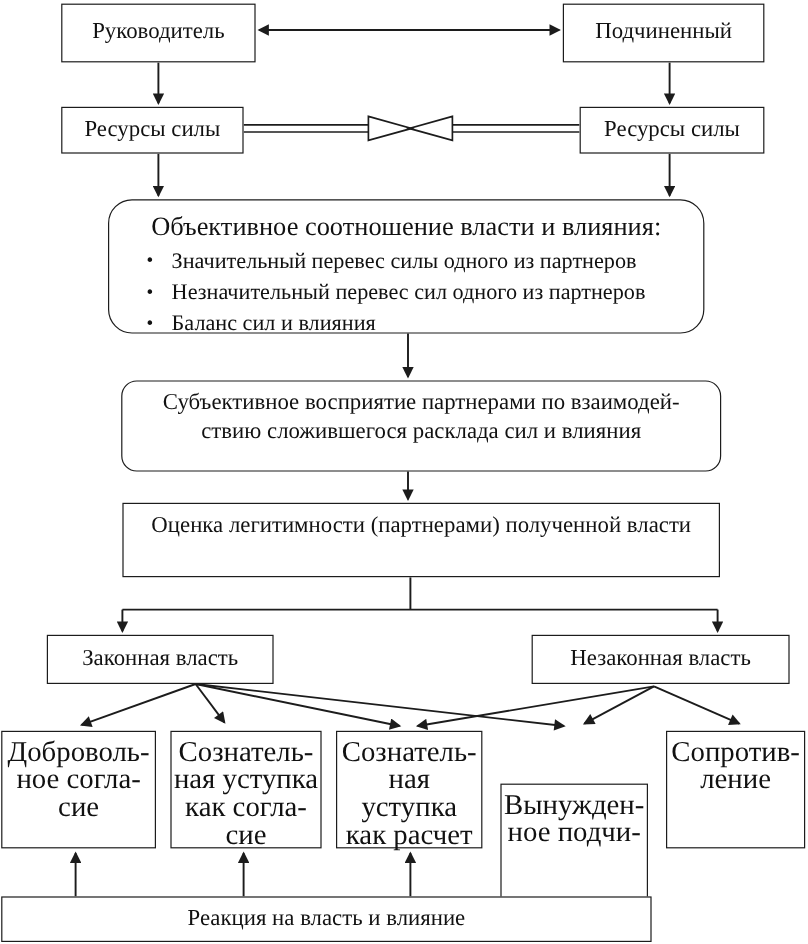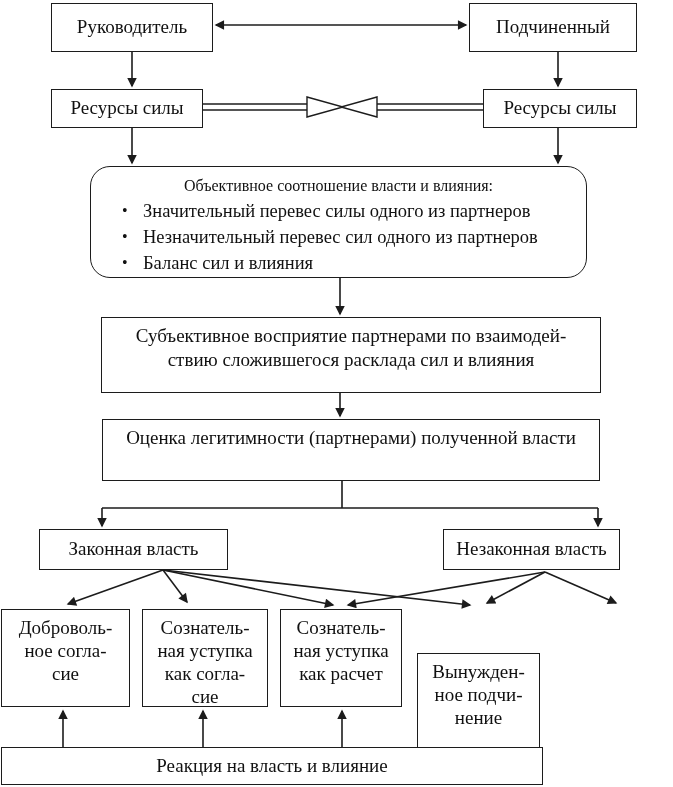--- a/index.html
+++ b/index.html
@@ -10,25 +10,25 @@
     text-decoration:underline;
   }
   #wires{position:absolute;left:0;top:0;width:673px;height:787px;z-index:0;}
   .box{
     position:absolute;box-sizing:border-box;background:#fff;border:1.7px solid #1c1c1c;
     z-index:1;text-align:center;font-size:19px;line-height:1.2;
   }
   .center{display:flex;align-items:center;justify-content:center;}
   .toppad{padding-top:7px;}
   .rounded{border-radius:20px;padding-top:9px;}
-  .rounded .title{text-align:center;font-size:16px;margin-bottom:3px;}
+  .rounded .title{text-align:center;font-size:22px;margin-bottom:3px;}
   .bullet-row{display:flex;text-align:left;font-size:18.5px;line-height:26px;padding-left:31px;}
   .bullet-glyph{width:21px;flex:0 0 21px;font-size:16px;}
-  .outcome{padding-top:6px;font-size:19px;line-height:23px;}
-  .twoLine{line-height:24px;padding-top:6px;}
+  .outcome{padding-top:6px;font-size:24px;line-height:23px;}
+  .twoLine{line-height:24px;padding-top:6px;border-radius:13px;}
 </style>
 </head>
 <body>
 
 <div id="stage">
 
   <svg id="wires" viewBox="0 0 673 787" xmlns="http://www.w3.org/2000/svg">
     <defs>
       <marker id="ah" viewBox="0 0 10 10" refX="8.5" refY="5" markerWidth="11" markerHeight="9.5" markerUnits="userSpaceOnUse" orient="auto-start-reverse">
         <path d="M0,0 L10,5 L0,10 z" fill="#1c1c1c"></path>
@@ -111,21 +111,21 @@
     <div>ствию сложившегося расклада сил и влияния</div>
   </div>
 
   <div class="box toppad" style="left:102px;top:419px;width:498px;height:62px;">
     <span>Оценка легитимности (партнерами) полученной власти</span>
   </div>
 
   <div class="box center" style="left:39px;top:529px;width:189px;height:41px;">
     <span>Законная власть</span>
   </div>
-  <div class="box center" style="left:443px;top:529px;width:177px;height:41px;">
+  <div class="box center" style="left:443px;top:529px;width:215px;height:41px;">
     <span>Незаконная власть</span>
   </div>
 
   <div class="box outcome" style="left:1px;top:609px;width:129px;height:98px;">
     <div>Доброволь-</div>
     <div>ное согла-</div>
     <div>сие</div>
   </div>
   <div class="box outcome" style="left:142px;top:609px;width:126px;height:98px;">
     <div>Сознатель-</div>
@@ -134,20 +134,23 @@
     <div>сие</div>
   </div>
   <div class="box outcome" style="left:280px;top:609px;width:122px;height:98px;">
     <div>Сознатель-</div>
     <div>ная уступка</div>
     <div>как расчет</div>
   </div>
   <div class="box outcome" style="left:417px;top:609px;width:123px;height:98px;margin-top:44px;">
     <div>Вынужден-</div>
     <div>ное подчи-</div>
-    <div>нение</div>
+  </div>
+  <div class="box outcome" style="left:555px;top:609px;width:116px;height:98px;">
+    <div>Сопротив-</div>
+    <div>ление</div>
   </div>
 
   <div class="box center" style="left:1px;top:747px;width:542px;height:38px;">
     <span>Реакция на власть и влияние</span>
   </div>
 
 </div>
 
 </body></html>

